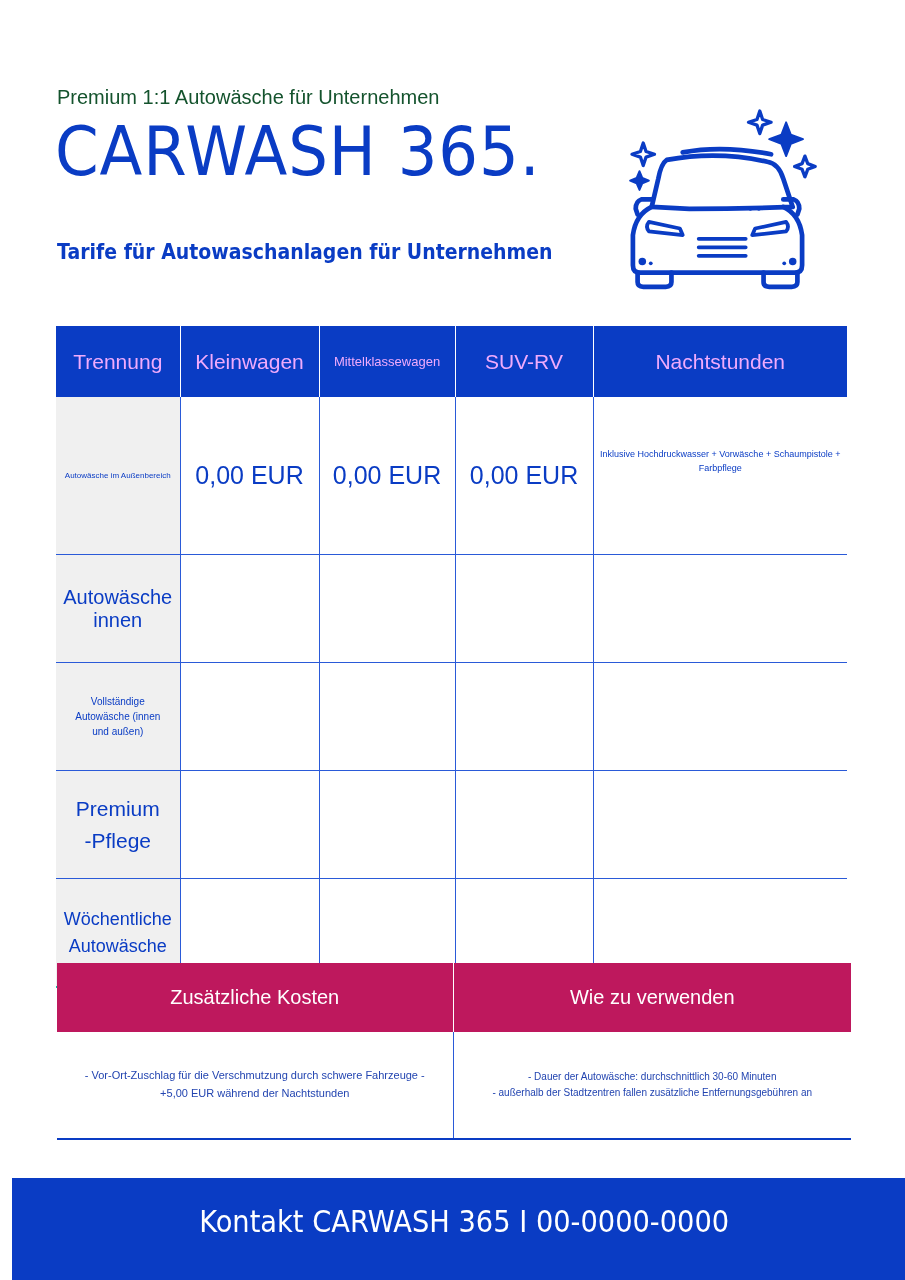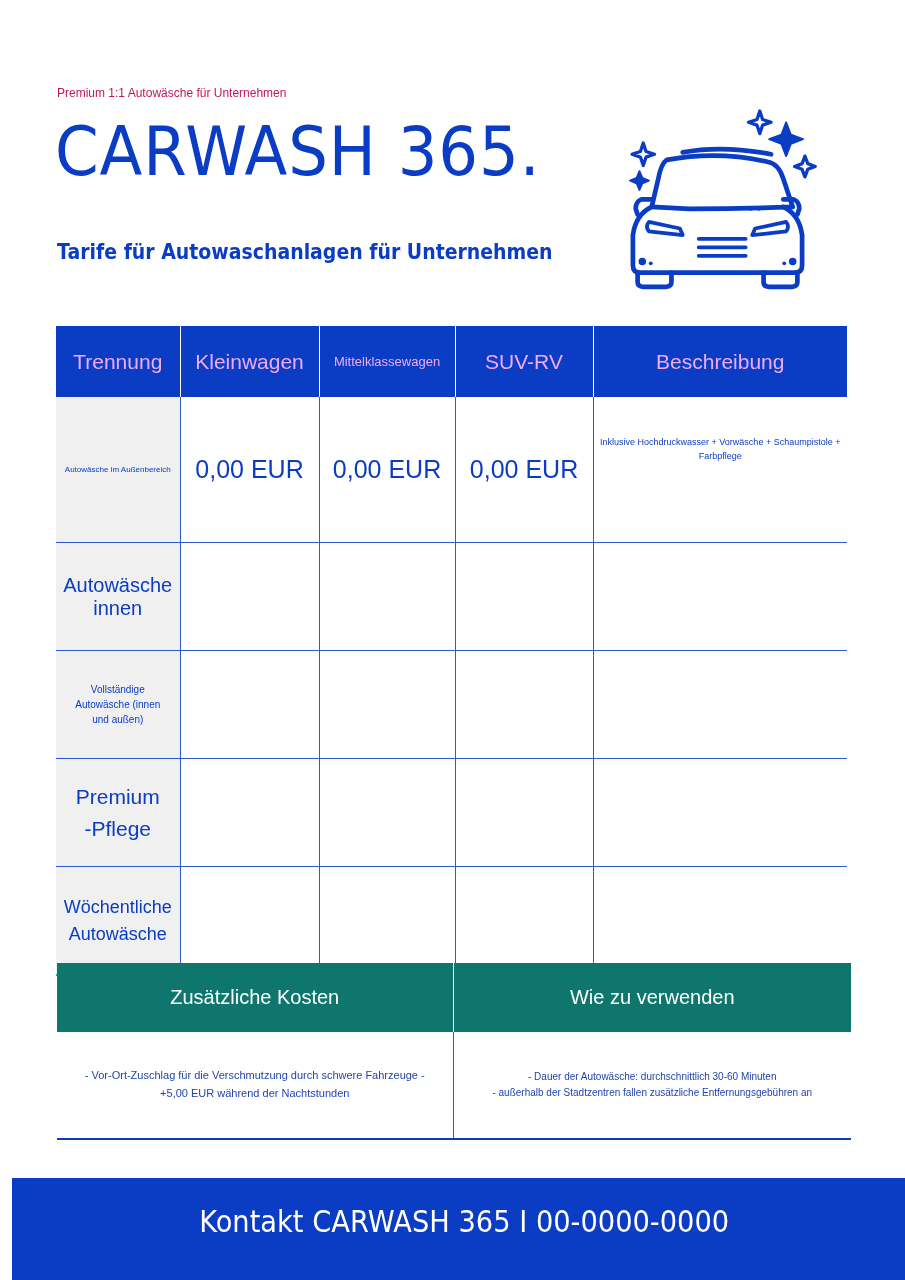--- a/index.html
+++ b/index.html
@@ -1,18 +1,18 @@
 <!DOCTYPE html>
 <html><head>
 <meta charset="utf-8">
 <style>
   html, body { margin: 0; padding: 0; }
   body { width: 905px; height: 1280px; background: #ffffff; position: relative; overflow: hidden; font-family: "Liberation Sans", sans-serif; color: #0a3cc4; }
   .abs { position: absolute; }
-  .subtitle { left: 57px; top: 86px; font-size: 12px; color: #be185d; }
+  .subtitle { left: 57px; top: 86px; font-size: 20px; color: #14532d; }
   .title { left: 55px; top: 118px; font-size: 68px; color: #0a3cc4; letter-spacing: 1px; font-family: "DejaVu Sans", sans-serif; font-weight: normal; transform: scaleX(0.92); transform-origin: left top; line-height: 1; }
   .tagline { left: 57px; top: 240px; font-size: 21px; font-weight: bold; color: #0a3cc4; font-family: "DejaVu Sans", sans-serif; transform: scaleX(0.9); transform-origin: left top; }
   .car { left: 600px; top: 100px; width: 235px; height: 195px; }
 
   table.prices { position: absolute; left: 56px; top: 326px; width: 791px; border-collapse: collapse; table-layout: fixed; }
   table.prices th { background: #0a3cc4; color: #f0abfc; font-weight: normal; height: 71px; border-right: 1px solid #ffffff; padding: 0; text-align: center; }
   table.prices th:last-child { border-right: none; }
   table.prices td { height: 107px; border: 1px solid #2a5ad8; border-top: none; text-align: center; vertical-align: middle; padding: 0 4px; color: #0a3cc4; }
   table.prices td:first-child { background: #f0f0f0; border-left: none; }
   table.prices td:last-child { border-right: none; }
@@ -21,21 +21,21 @@
   .h-small { font-size: 13px; }
   .price { font-size: 25px; }
   .desc { font-size: 9px; line-height: 1.6; }
   .lbl-xs { font-size: 8px; }
   .lbl-sm { font-size: 20px; }
   .lbl-xs2 { font-size: 10px; line-height: 1.5; margin-left: 33px; }
   .lbl-lg { font-size: 21px; line-height: 1.5; }
   .lbl-md { font-size: 18px; line-height: 1.5; }
 
   table.extra { position: absolute; left: 57px; top: 963px; width: 794px; border-collapse: collapse; table-layout: fixed; }
-  table.extra th { background: #0f766e; color: #ffffff; font-weight: normal; font-size: 20px; height: 69px; padding: 0; border-right: 1px solid #ffffff; }
+  table.extra th { background: #be185d; color: #ffffff; font-weight: normal; font-size: 20px; height: 69px; padding: 0; border-right: 1px solid #ffffff; }
   table.extra th:last-child { border-right: none; }
   table.extra td { height: 106px; text-align: center; vertical-align: middle; font-size: 11px; line-height: 1.6; color: #2244b0; border-bottom: 2px solid #0a3cc4; padding: 0 6px; }
   table.extra td:first-child { border-right: 1px solid #2a5ad8; }
 
   .footer { left: 12px; top: 1178px; width: 905px; height: 102px; background: #0a3cc4; display: flex; align-items: center; justify-content: center; text-align: center; }
   .footer span { color: #ffffff; font-size: 31px; font-family: "DejaVu Sans", sans-serif; transform: scaleX(0.88); display: inline-block; margin-top: -16px; }
 </style>
 </head>
 <body>
 
@@ -84,30 +84,30 @@
       <col style="width:136px">
       <col style="width:138px">
       <col style="width:254px">
   </colgroup>
   <thead>
     <tr>
       <th class="h-big">Trennung</th>
       <th class="h-big">Kleinwagen</th>
       <th class="h-small">Mittelklassewagen</th>
       <th class="h-big">SUV-RV</th>
-      <th class="h-big">Beschreibung</th>
+      <th class="h-big">Nachtstunden</th>
     </tr>
   </thead>
   <tbody>
     <tr>
       <td class="lbl-xs">Autowäsche im Außenbereich</td>
       <td class="price">0,00 EUR</td>
       <td class="price">0,00 EUR</td>
       <td class="price">0,00 EUR</td>
-      <td class="desc" style="vertical-align:top;padding-top:38px;">Inklusive Hochdruckwasser + Vorwäsche + Schaumpistole + Farbpflege</td>
+      <td class="desc" style="vertical-align:top;padding-top:50px;">Inklusive Hochdruckwasser + Vorwäsche + Schaumpistole + Farbpflege</td>
     </tr>
     <tr>
       <td class="lbl-sm">Autowäsche innen</td>
       <td class="price"></td>
       <td class="price"></td>
       <td class="price"></td>
       <td class="desc"></td>
     </tr>
     <tr>
       <td class="lbl-xs2" style="padding:0 12px;">Vollständige Autowäsche (innen und außen)</td>

